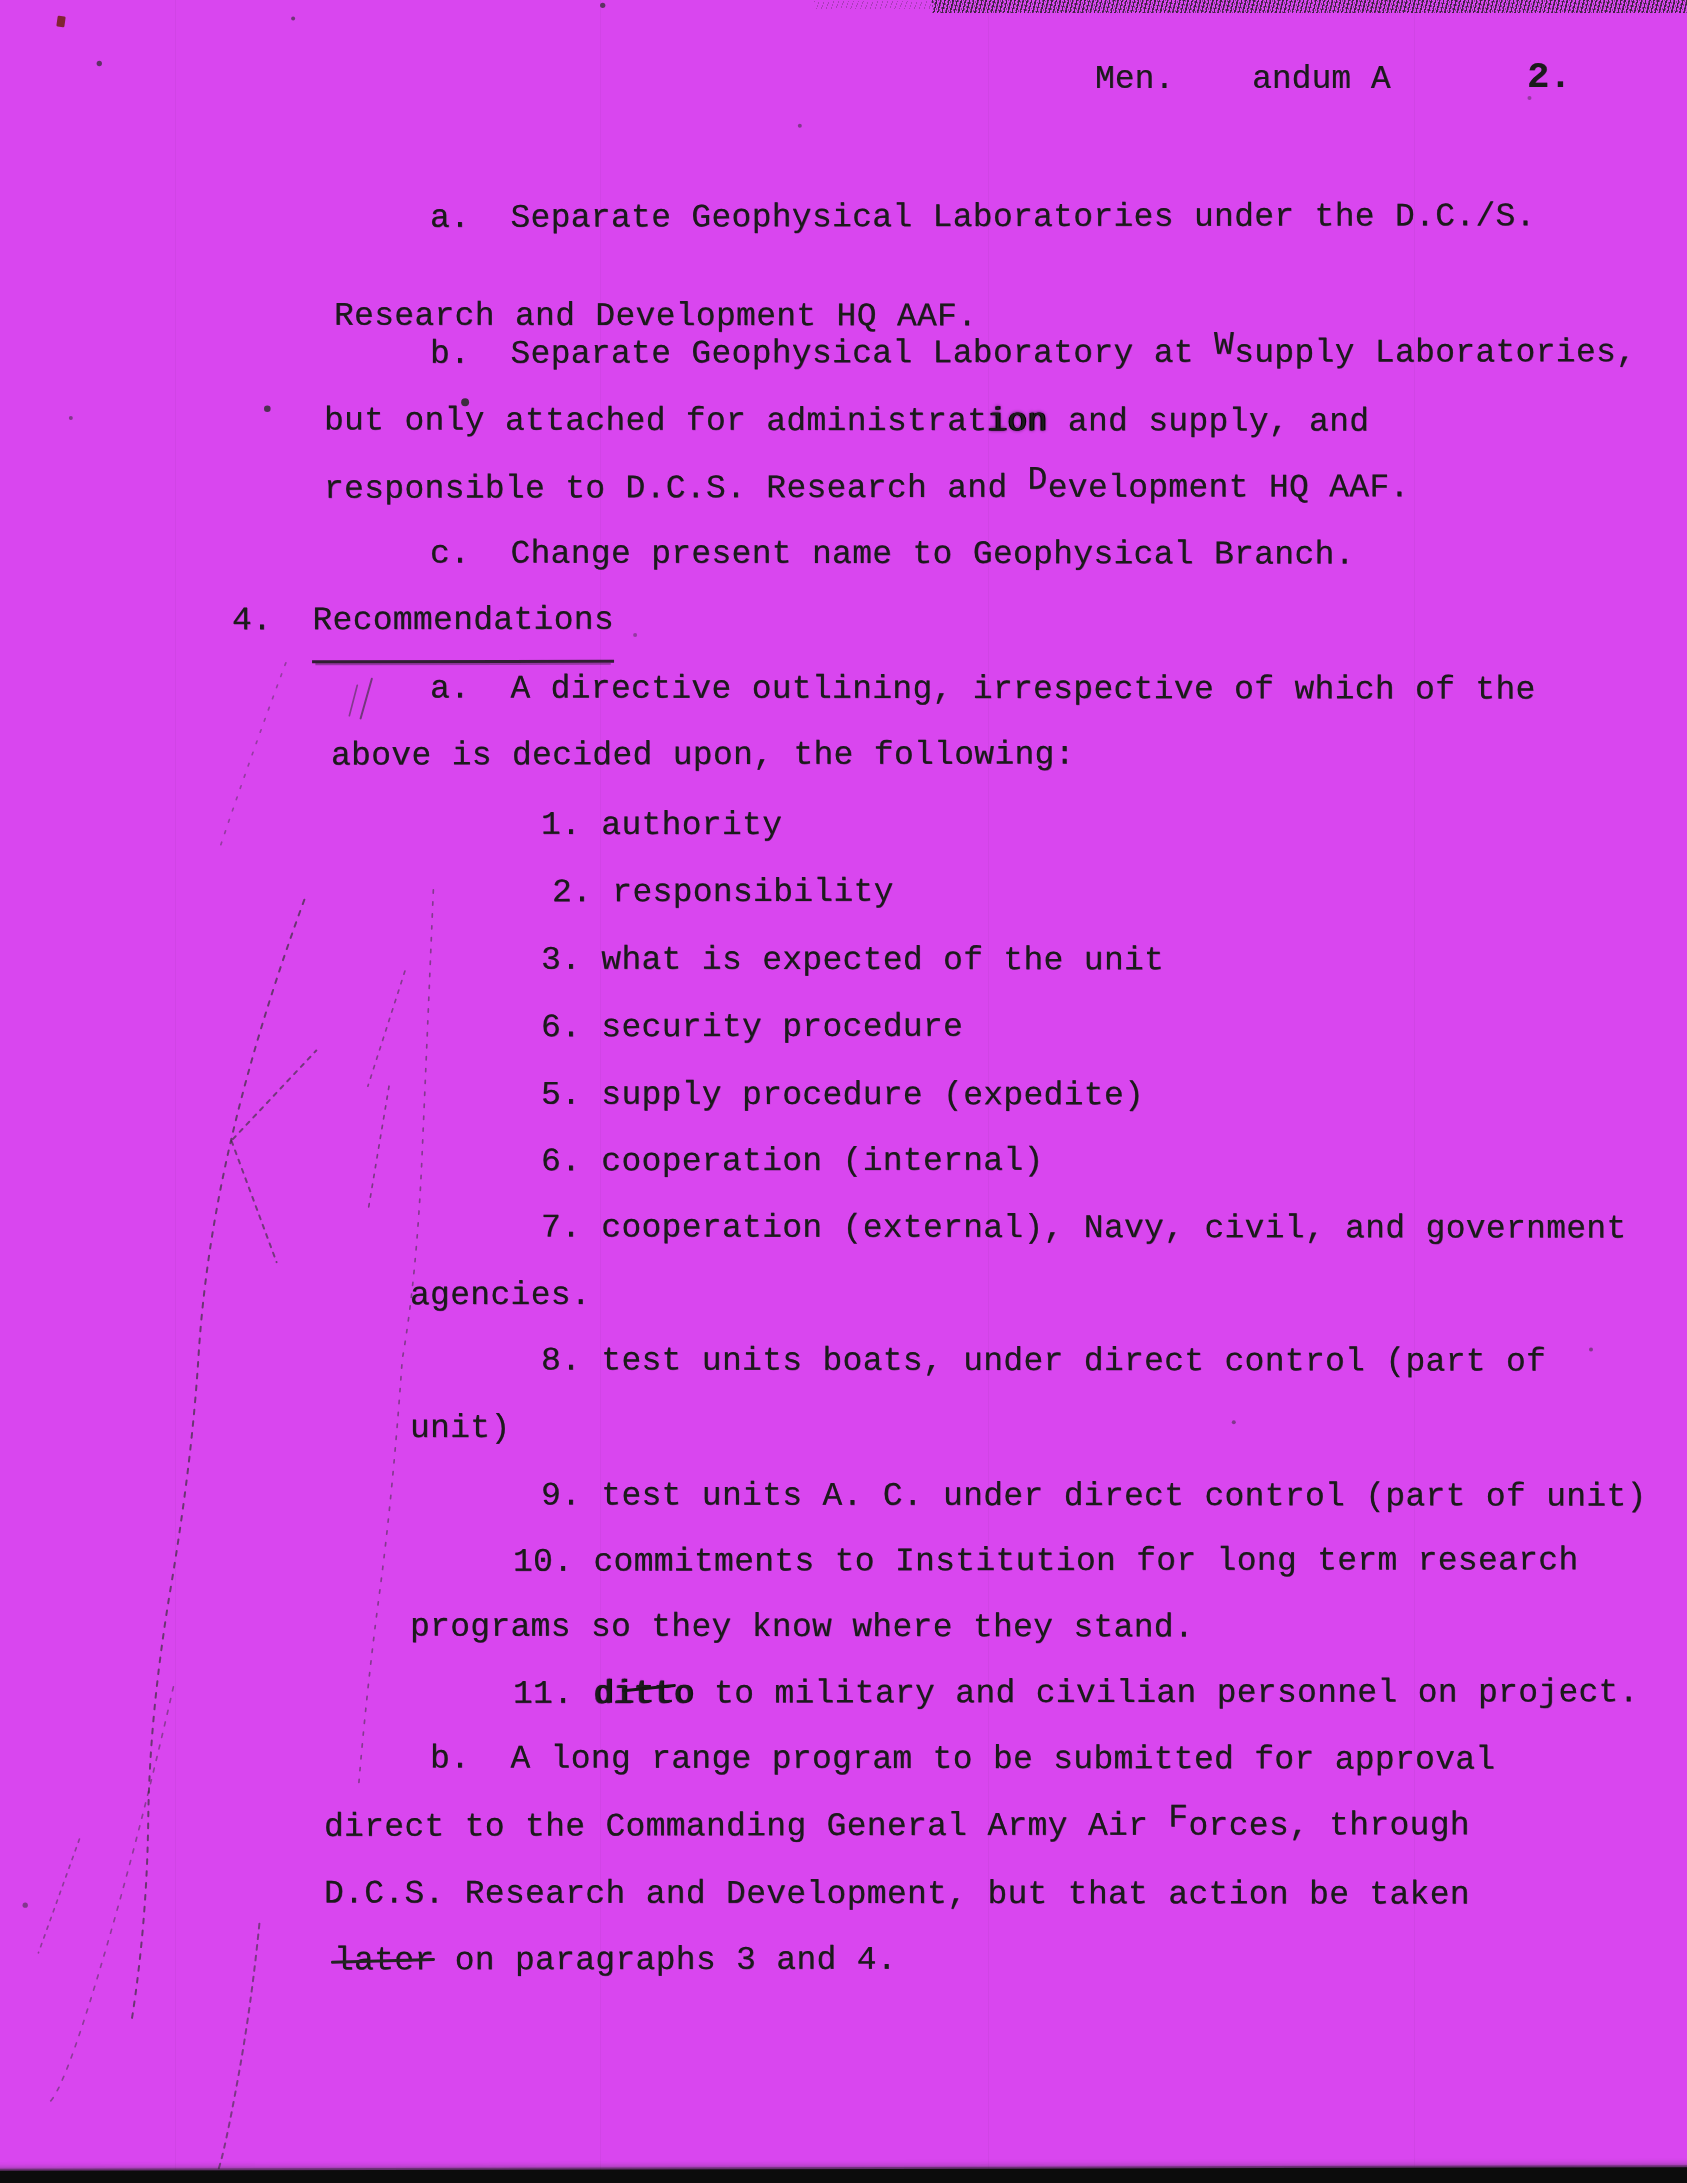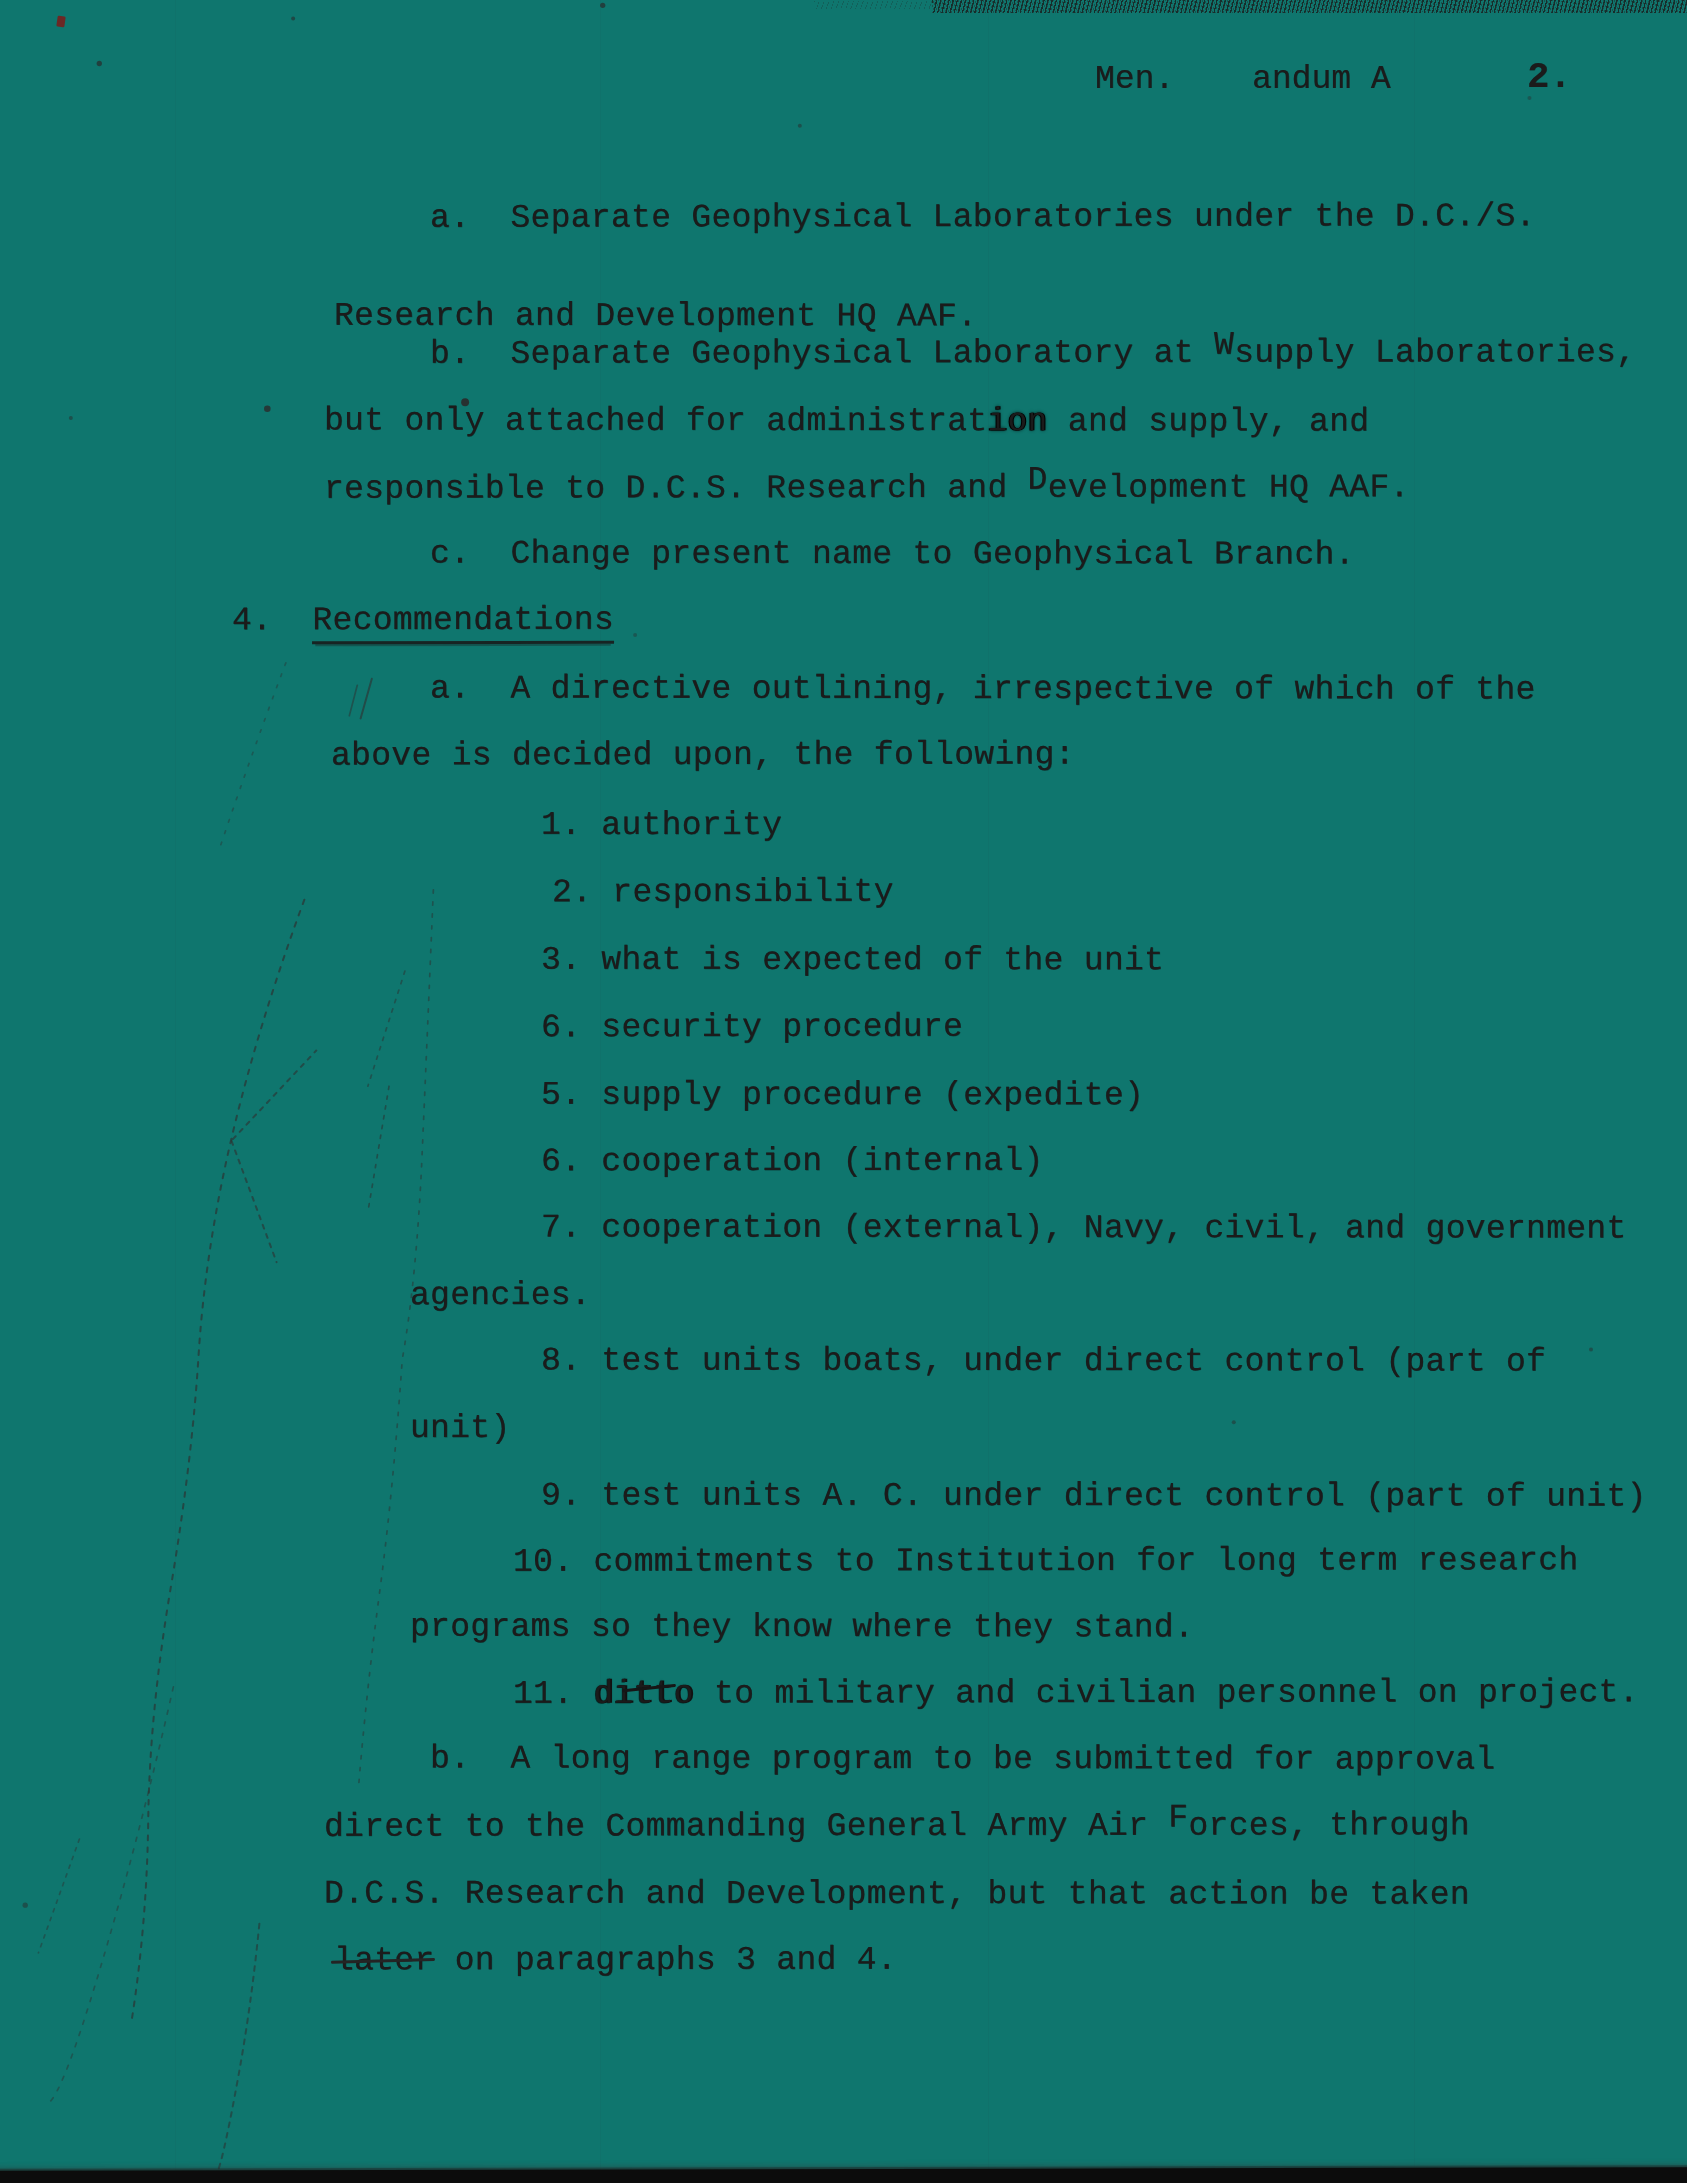--- a/index.html
+++ b/index.html
@@ -1,37 +1,37 @@
 <!DOCTYPE html>
 <html style="font-size:10.6px"><head>
 <meta charset="utf-8">
 <style>
   html,body{margin:0;padding:0;background:#e8e8e6;}
   #page{
     position:relative;
     width:1687px;height:2183px;
-    background:#0f766e;
+    background:#d946ef;
     overflow:hidden;
     font-family:"Liberation Mono","DejaVu Sans Mono",monospace;
     color:#1b1b1b;
   }
   .line{
     position:absolute;
     white-space:pre;
     font-size:33px;
     line-height:40px;
     letter-spacing:0.3px;
     text-shadow:0.4px 0.4px 0.3px rgba(10,10,10,.45), -0.2px 0 0 rgba(10,10,10,.25);
   }
   .line:nth-child(odd){transform:rotate(-0.08deg);}
   .line:nth-child(even){transform:rotate(0.06deg);}
   .hdr{position:absolute;white-space:pre;font-size:33px;
        text-shadow:0.4px 0.4px 0.3px rgba(10,10,10,.5);}
   .pageno{font-size:37px;font-weight:700;}
-  .u{border-bottom:3.3px solid rgba(25,25,25,.88);padding-bottom:2px;
+  .u{border-bottom:3.3px solid rgba(25,25,25,.88);padding-bottom:21px;
      box-shadow:0 5.3px 0 -3.3px rgba(25,25,25,.35);}
   .sup{position:relative;top:-8px;}
   .strike{position:relative;}
   .strike::after{
     content:"";position:absolute;left:-2.6px;right:-1.3px;top:46%;height:3.3px;
     background:#242424;transform:rotate(-1.5deg);border-radius:1.3px;
   }
   .overstrike{position:relative;
     text-shadow:1.7px 0 0 #111, -0.7px 0.7px 0 rgba(0,0,0,.6), 0 0 1.3px rgba(0,0,0,.5);}
   .overstrike::after{

